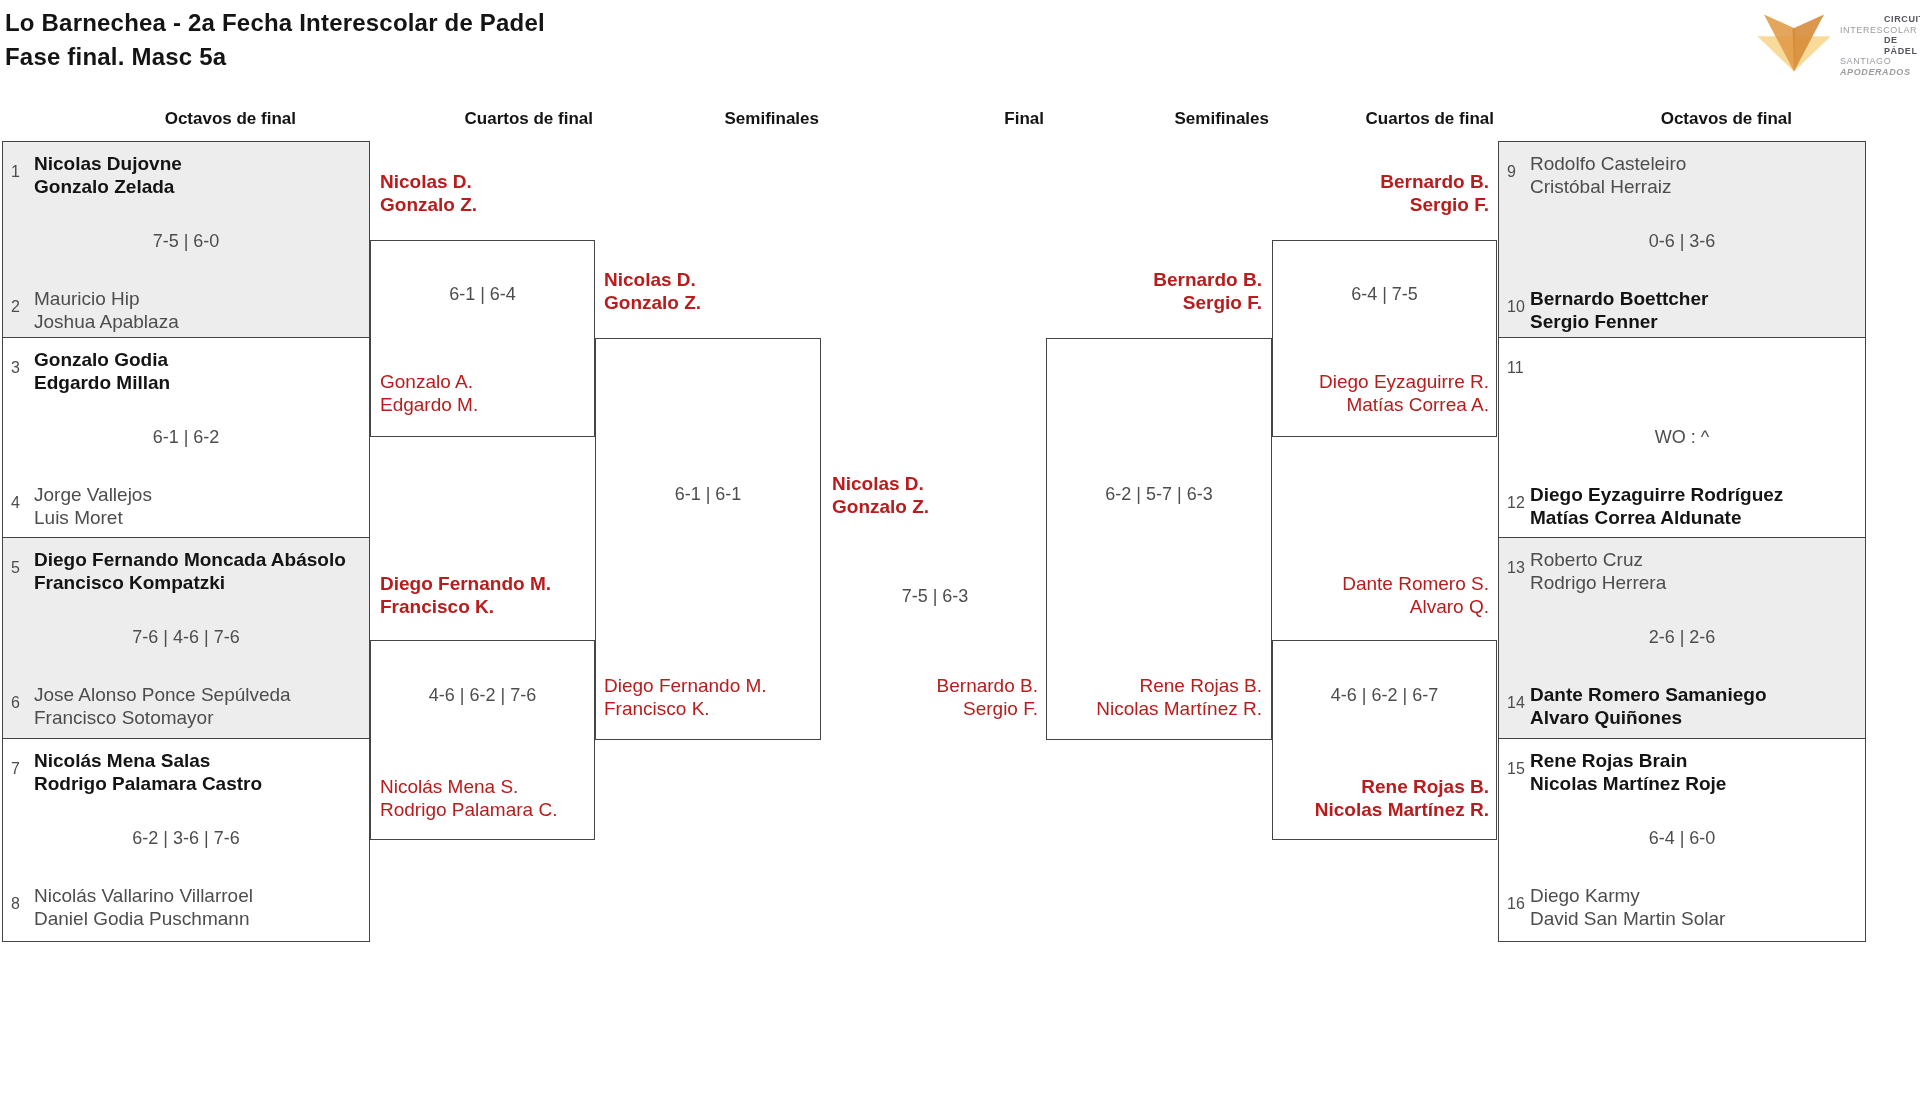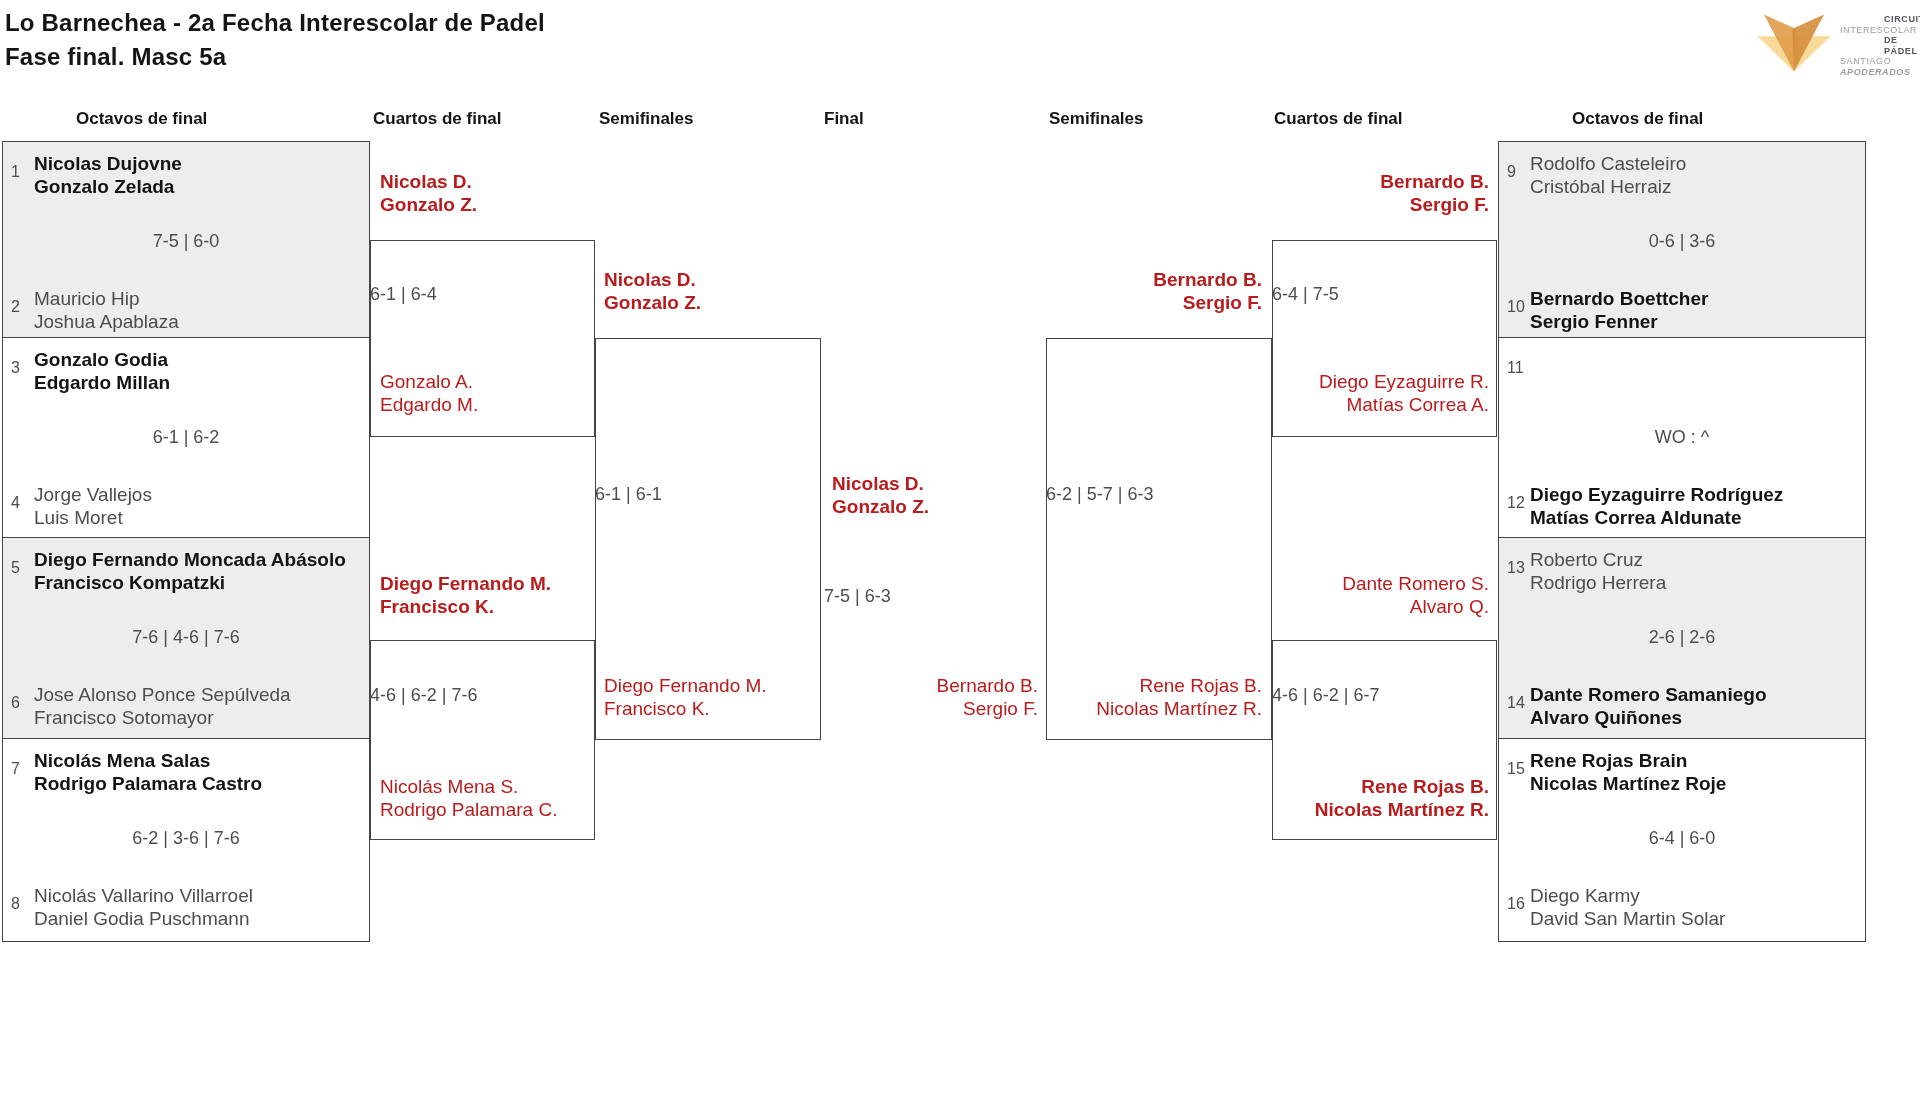--- a/index.html
+++ b/index.html
@@ -5,36 +5,36 @@
   html,body{margin:0;padding:0;background:#fff;}
   .page{position:relative;width:1920px;height:1100px;background:#fff;overflow:hidden;
         font-family:"Liberation Sans",sans-serif;color:#111;}
   .title{position:absolute;left:5px;top:6px;font-size:24px;line-height:34px;font-weight:bold;color:#141414;letter-spacing:.2px;}
   
   .logo-mark{position:absolute;left:1756px;top:13px;width:76px;height:60px;}
   .logo-text{position:absolute;left:1840px;top:14px;font-size:9px;line-height:10.5px;letter-spacing:.6px;color:#9b9ba1;}
   .lt-bold{font-weight:bold;color:#55555f;margin-left:44px;}
   .lt-italic{font-style:italic;font-weight:bold;}
   
-  .rh{position:absolute;top:109px;width:220px;text-align:left;font-size:17px;font-weight:600;color:#141414;}
+  .rh{position:absolute;top:109px;width:220px;text-align:right;font-size:17px;font-weight:600;color:#141414;}
   
   .r16{position:absolute;width:368px;border:1px solid #454545;box-sizing:border-box;background:#fff;}
   .r16.gray{background:#ededed;}
   .seed{position:absolute;left:8px;width:26px;font-size:16px;color:#4d4d4d;}
   .s1{top:21px;} .s2{top:156px;}
   .team{position:absolute;left:31px;right:6px;font-size:19px;line-height:23px;color:#4d4d4d;}
   .t1{top:10px;} .t2{top:145px;}
   .w{font-weight:bold;color:#141414;}
   .score{position:absolute;top:89px;left:0;width:100%;text-align:center;font-size:18px;color:#4d4d4d;}
   
   .lbox{position:absolute;border:1px solid #454545;box-sizing:border-box;background:transparent;}
   
   .lbl{position:absolute;font-size:19px;line-height:23px;color:#b91c1c;}
   .lbl.right{text-align:right;}
-  .scoreline{position:absolute;font-size:18px;color:#4d4d4d;}
+  .scoreline{position:absolute;text-align:center;font-size:18px;color:#4d4d4d;}
 </style>
 </head>
 <body>
 
 <div class="page">
 
   <div class="title">
     <div>Lo Barnechea - 2a Fecha Interescolar de Padel</div>
     <div>Fase final. Masc 5a</div>
   </div>

